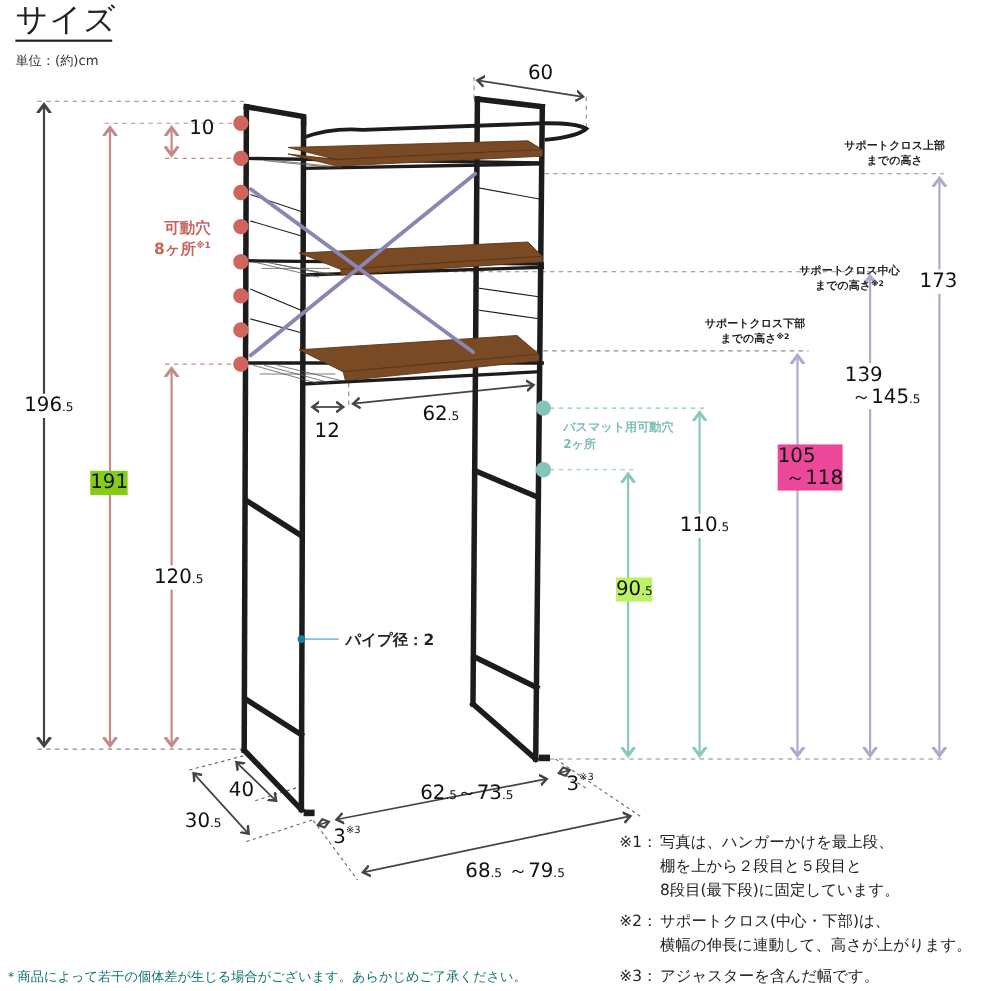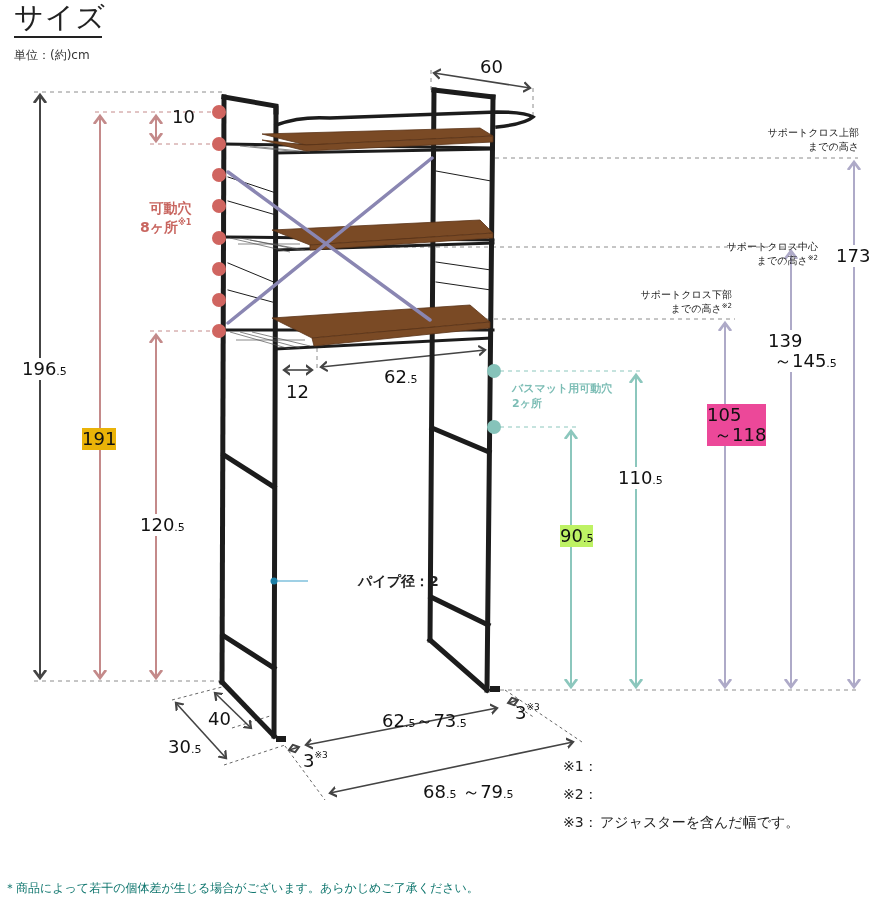--- a/index.html
+++ b/index.html
@@ -6,26 +6,26 @@
   body { width:894px; height:901px; position:relative; overflow:hidden;
          font-family:"DejaVu Sans", "Liberation Sans", sans-serif; color:#1a1a1a; }
   .abs { position:absolute; }
   .title { left:14px; top:-2px; font-size:29px; font-weight:300; letter-spacing:1px; color:#222; }
   .title-rule { left:14px; top:36px; width:88px; height:2px; background:#222; }
   .unit { left:14px; top:47px; font-size:12px; color:#333; }
   svg.diagram { position:absolute; left:0; top:0; }
   .dim { font-size:18px; color:#111; line-height:1; white-space:nowrap; }
   .dim .sub { font-size:11px; }
   .dim .sup { font-size:9px; vertical-align:top; position:relative; top:-1px; }
-  .label-s { font-size:10px; color:#222; text-align:right; line-height:1.35; white-space:nowrap; font-weight:400; }
+  .label-s { font-size:10px; color:#222; text-align:center; line-height:1.35; white-space:nowrap; font-weight:700; }
   .label-s .sup { font-size:7px; vertical-align:top; }
   .red-label { color:#c8655f; font-size:14px; font-weight:700; line-height:1.35; text-align:right; white-space:nowrap; }
   .red-label .sup { font-size:8px; vertical-align:top; }
   .teal-label { color:#7cbdb5; font-size:11px; font-weight:700; line-height:1.4; white-space:nowrap; }
-  .pipe-label { font-size:14px; font-weight:700; color:#222; white-space:nowrap;margin-left:44px; }
+  .pipe-label { font-size:14px; font-weight:700; color:#222; white-space:nowrap; }
   .notes { left:563px; top:755px; font-size:14px; color:#222; line-height:22px; }
   .note { margin-bottom:6px; display:flex; }
   .note-key { width:37px; flex:none; }
   .note-text div { white-space:nowrap; }
   .disclaimer { left:4px; top:880px; font-size:12px; color:#0f766e; white-space:nowrap; }
 </style>
 </head>
 <body>
 
 <div class="abs title">サイズ</div>
@@ -173,21 +173,21 @@
   <g fill="#86c3ba">
     <circle cx="494" cy="371" r="7"></circle>
     <circle cx="494" cy="427" r="7"></circle>
   </g>
 
   <line x1="274" y1="581" x2="308" y2="581" stroke="#7fc0dc" stroke-width="1.5"></line>
   <circle cx="274" cy="581" r="3.5" fill="#1c7fa6"></circle>
 </svg>
 
 <div class="abs dim" style="left:22px;top:358px;background:#fff;padding:2px 0;"><span>196</span><span class="sub">.5</span></div>
-<div class="abs dim" style="left:82px;top:428px;background:#eab308;padding:2px 0;">191</div>
+<div class="abs dim" style="left:82px;top:428px;background:#84cc16;padding:2px 0;">191</div>
 <div class="abs dim" style="left:140px;top:514px;background:#fff;padding:2px 0;"><span>120</span><span class="sub">.5</span></div>
 <div class="abs dim" style="left:172px;top:108px;">10</div>
 <div class="abs dim" style="left:480px;top:58px;">60</div>
 <div class="abs dim" style="left:286px;top:383px;">12</div>
 <div class="abs dim" style="left:384px;top:368px;"><span>62</span><span class="sub">.5</span></div>
 <div class="abs dim" style="left:618px;top:467px;background:#fff;padding:2px 0;"><span>110</span><span class="sub">.5</span></div>
 <div class="abs dim" style="left:560px;top:525px;background:#bef264;padding:2px 0;"><span>90</span><span class="sub">.5</span></div>
 <div class="abs dim" style="left:707px;top:404px;background:#ec4899;padding:1px 0;line-height:1.1;">
     <div>105</div>
     <div style="margin-left:7px;">～118</div>
@@ -223,23 +223,32 @@
   <div><span>までの高さ</span><span class="sup">※2</span></div>
 </div>
 <div class="abs label-s" style="right:162px;top:288px;">
   <div>サポートクロス下部</div>
   <div><span>までの高さ</span><span class="sup">※2</span></div>
 </div>
 
 <div class="abs notes">
   <div class="note">
     <div class="note-key">※1：</div>
+    <div class="note-text">
+      <div>写真は、ハンガーかけを最上段、</div>
+      <div>棚を上から２段目と５段目と</div>
+      <div>8段目(最下段)に固定しています。</div>
+    </div>
   </div>
   <div class="note">
     <div class="note-key">※2：</div>
+    <div class="note-text">
+      <div>サポートクロス(中心・下部)は、</div>
+      <div>横幅の伸長に連動して、高さが上がります。</div>
+    </div>
   </div>
   <div class="note">
     <div class="note-key">※3：</div>
     <div class="note-text">
       <div>アジャスターを含んだ幅です。</div>
     </div>
   </div>
 </div>
 
 <div class="abs disclaimer">＊商品によって若干の個体差が生じる場合がございます。あらかじめご了承ください。</div>

